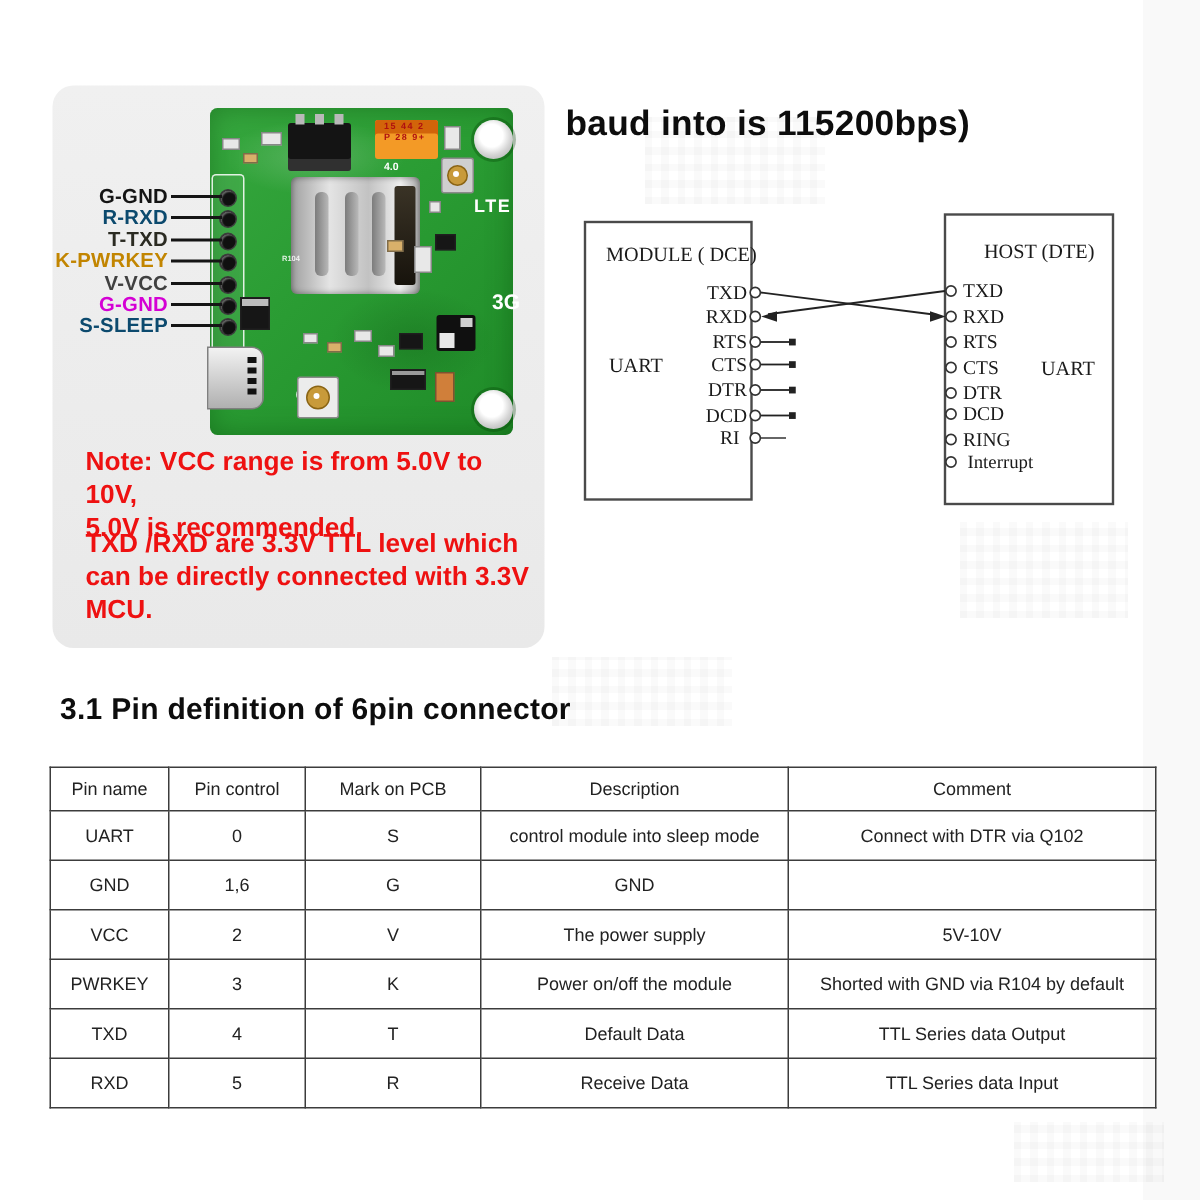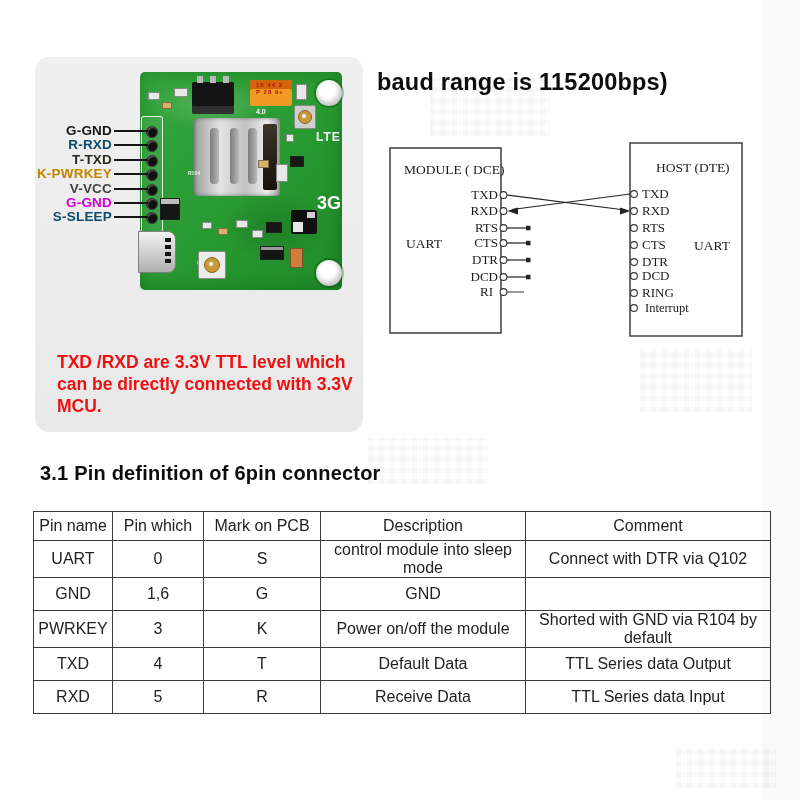--- a/index.html
+++ b/index.html
@@ -62,21 +62,21 @@
   
   .h32{position:absolute;left:377px;top:68px;width:400px;font-size:23.5px;font-weight:bold;line-height:29px;color:#0d0d0d;letter-spacing:.2px;}
   .h31{position:absolute;left:40px;top:462px;width:500px;font-size:20px;font-weight:bold;color:#0d0d0d;letter-spacing:.2px;}
 
   
   .diagram{position:absolute;left:378px;top:138px;}
   .diagram text{font-family:"Liberation Serif",serif;fill:#1a1a1a;}
 
   
   table.pins{position:absolute;left:33px;top:511px;width:737px;border-collapse:collapse;table-layout:fixed;
-     font-size:16px;color:#222;}
+     font-size:12px;color:#222;}
   table.pins td,table.pins th{border:1px solid #3c3c3c;text-align:center;font-weight:normal;padding:0;}
   table.pins th{height:28px;}
   table.pins td{height:32px;}
   td.c-left{text-align:left;padding-left:13px;}
   td.c-mid{text-align:left;padding-left:56px;}
 </style>
 </head>
 <body>
 
 <div class="page">
@@ -129,21 +129,21 @@
       <div class="slot" style="left:16px;"></div>
       <div class="slot" style="left:36px;"></div>
       <div class="slot" style="left:54px;"></div>
       <div class="dark"></div>
     </div>
     <div class="silk" style="left:96px;top:36px;font-size:7px;">4.0</div>
     <div class="silk" style="left:28px;top:98px;font-size:5px;opacity:.85;">R104</div>
 
     <div class="smd" style="left:136px;top:92px;width:10px;height:16px;"></div>
     <div class="smd blk" style="left:150px;top:84px;width:12px;height:9px;"></div>
-    <div class="silk" style="left:157px;top:121px;font-size:18px;">3G</div>
+    <div class="silk" style="left:168px;top:121px;font-size:14px;">3G</div>
     <div class="chip3g"></div>
     <div class="smd tan" style="left:118px;top:88px;width:9px;height:6px;"></div>
 
     <div class="usb">
       <div class="pin" style="top:6px;"></div>
       <div class="pin" style="top:13px;"></div>
       <div class="pin" style="top:20px;"></div>
       <div class="pin" style="top:27px;"></div>
     </div>
     <div class="smd blk" style="left:20px;top:126px;width:18px;height:20px;box-shadow:inset 0 5px 0 #bdbdbd;"></div>
@@ -173,28 +173,32 @@
   <div class="pin-label" style="top: 195px; color: rgb(212, 0, 212);">G-GND</div>
   <div class="pin-label" style="top: 209px; color: #0c4a6e;">S-SLEEP</div>
   <div class="leader" style="top:130px;"></div>
   <div class="leader" style="top:144px;"></div>
   <div class="leader" style="top:159px;"></div>
   <div class="leader" style="top:173px;"></div>
   <div class="leader" style="top:188px;"></div>
   <div class="leader" style="top:202px;"></div>
   <div class="leader" style="top:216px;"></div>
 
+  <div class="note" style="top: 296px; color: rgb(238, 17, 17);">
+    <div>Note: VCC range is from 5.0V to 10V,</div>
+    <div>5.0V is recommended.</div>
+  </div>
   <div class="note" style="top: 351px; color: rgb(238, 17, 17);">
     <div>TXD /RXD are 3.3V TTL level which</div>
     <div>can be directly connected with 3.3V</div>
     <div>MCU.</div>
   </div>
 
   <div class="h32">
-    <div>baud range is 115200bps)</div>
+    <div>baud into is 115200bps)</div>
   </div>
 
   <svg class="diagram" width="400" height="212" viewBox="0 0 400 212">
 
     <rect x="12" y="10" width="111" height="185" fill="none" stroke="#4a4a4a" stroke-width="1.6"></rect>
     <rect x="252" y="5" width="112" height="193" fill="none" stroke="#4a4a4a" stroke-width="1.6"></rect>
 
     <text x="26" y="36" font-size="13.5">MODULE ( DCE)</text>
     <text x="278" y="34" font-size="13.5">HOST (DTE)</text>
     <text x="28" y="110" font-size="13.5">UART</text>
@@ -256,40 +260,47 @@
     <colgroup>
       <col style="width:79px">
         <col style="width:91px">
         <col style="width:117px">
         <col style="width:205px">
         <col style="width:245px">
     </colgroup>
     <tbody>
         <tr>
       <th>Pin name</th>
-      <th>Pin which</th>
+      <th>Pin control</th>
       <th>Mark on PCB</th>
       <th>Description</th>
       <th>Comment</th>
     </tr>
     <tr>
       <td>UART</td>
       <td>0</td>
       <td>S</td>
       <td>control module into sleep mode</td>
       <td>Connect with DTR via Q102</td>
     </tr>
     <tr>
       <td>GND</td>
       <td>1,6</td>
       <td>G</td>
       <td>GND</td>
       <td></td>
     </tr>
     <tr>
+      <td>VCC</td>
+      <td>2</td>
+      <td>V</td>
+      <td>The power supply</td>
+      <td class="c-mid">5V-10V</td>
+    </tr>
+    <tr>
       <td>PWRKEY</td>
       <td>3</td>
       <td>K</td>
       <td>Power on/off the module</td>
       <td class="c-left">Shorted with GND via R104 by default</td>
     </tr>
     <tr>
       <td>TXD</td>
       <td>4</td>
       <td>T</td>

